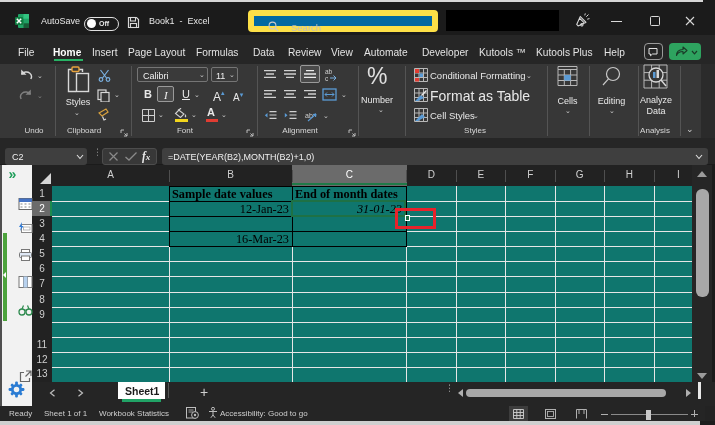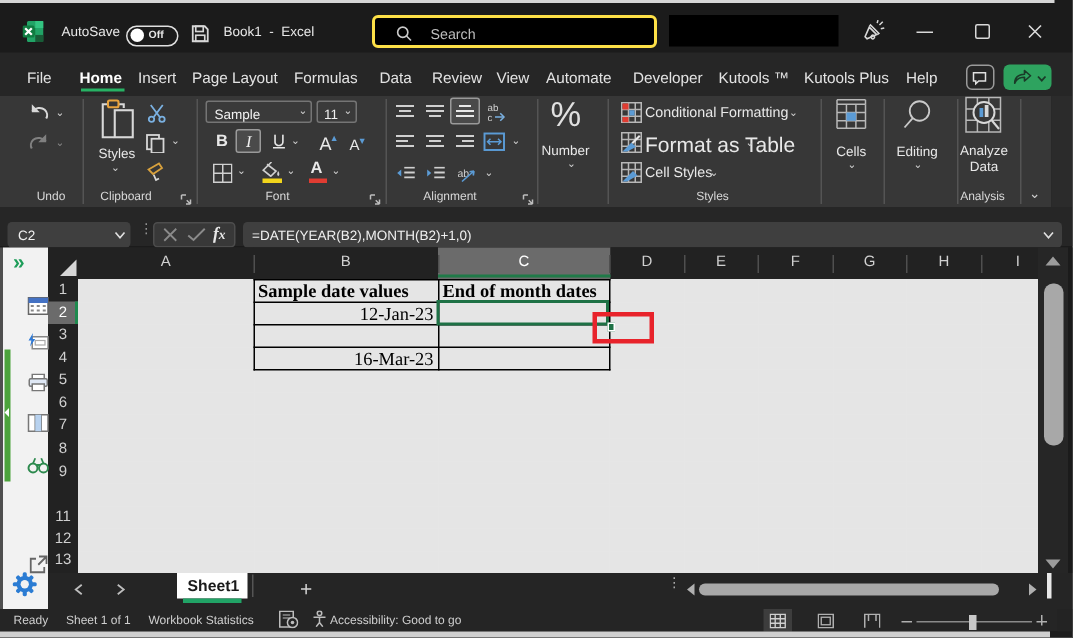--- a/index.html
+++ b/index.html
@@ -17,21 +17,21 @@
 #ribbonR{position:absolute;left:701px;top:64px;width:14px;height:74px;background:#2b2b2b;}
 .gsep{position:absolute;top:66px;width:1px;height:70px;background:#545454;}
 .glabel{position:absolute;top:126px;height:10px;line-height:10px;color:#d8d8d8;font-size:8px;text-align:center;}
 .rtxt{color:#e8e8e8;font-size:9px;line-height:10px;position:absolute;}
 .caret{position:absolute;color:#cfcfcf;font-size:7px;line-height:6px;}
 .launch{position:absolute;width:8px;height:8px;}
 
 #fbar{position:absolute;left:0;top:138px;width:715px;height:26px;background:#262626;}
 
 #sheet{position:absolute;left:0;top:165px;width:715px;height:217px;background:#222;}
-#gridwrap{position:absolute;left:52px;top:185.5px;width:640px;height:196px;background:#e5e5e5;overflow:hidden;}
+#gridwrap{position:absolute;left:52px;top:185.5px;width:640px;height:196px;background:#0f766e;overflow:hidden;}
 .colhdr{position:absolute;top:0;height:20.5px;line-height:20.5px;color:#d0d0d0;font-size:10px;text-align:center;background:#222;}
 .rowhdr{position:absolute;left:32px;width:20px;color:#d0d0d0;font-size:10px;text-align:center;background:#222;}
 .gv{position:absolute;top:0;width:1px;height:196px;background:#e6e6e6;}
 .gh{position:absolute;left:0;width:640px;height:1px;background:#e6e6e6;}
 .cell{position:absolute;font-family:"Liberation Serif",serif;font-size:12.3px;color:#000;white-space:nowrap;}
 .bb{position:absolute;background:#000;}
 
 #sidebar{position:absolute;left:2px;top:165px;width:30px;height:240.5px;background:#f2f2f2;}
 #sidedark{position:absolute;left:0;top:165px;width:2px;height:240.5px;background:#4f4f4f;}
 .sicon{position:absolute;left:0;width:25px;text-align:center;}
@@ -64,21 +64,21 @@
   <div class="abs" style="left:14px;top:2.5px;color:#e8e8e8;font-size:7px;font-weight:bold;">Off</div>
 </div>
 
 <svg class="abs" style="left:127px;top:16px" width="13" height="13" viewBox="0 0 13 13">
   <path d="M1.5 1.5 h8 l2 2 v8 h-10 z" fill="none" stroke="#d8d8d8" stroke-width="1.2"></path>
   <rect x="3.5" y="1.5" width="5" height="3.5" fill="none" stroke="#d8d8d8" stroke-width="1.1"></rect>
   <rect x="3.5" y="7.5" width="6" height="4" fill="none" stroke="#d8d8d8" stroke-width="1.1"></rect>
 </svg>
 <div class="ttxt" style="left:149px;top:17px;">Book1&nbsp;&nbsp;-&nbsp;&nbsp;Excel</div>
 
-<div class="abs" style="left:248px;top:10px;width:190px;height:22px;background:#000000;border:2px solid #fde047;border-radius:4px;box-sizing:border-box;">
+<div class="abs" style="left:248px;top:10px;width:190px;height:22px;background:#0369a1;border:6px solid #fde047;border-radius:4px;box-sizing:border-box;">
   <svg class="abs" style="left:14px;top:5px" width="11" height="11" viewBox="0 0 11 11">
     <circle cx="4.5" cy="4.5" r="3.4" fill="none" stroke="#c9c9c9" stroke-width="1.1"></circle>
     <line x1="7" y1="7" x2="10" y2="10" stroke="#c9c9c9" stroke-width="1.1"></line>
   </svg>
   <div class="abs" style="left:37px;top:6px;color:#bdbdbd;font-size:9.5px;">Search</div>
 </div>
 
 <div class="abs" style="left:446px;top:10px;width:113px;height:21px;background:#000;"></div>
 
 <svg class="abs" style="left:574px;top:13px" width="16" height="16" viewBox="0 0 16 16">
@@ -176,21 +176,21 @@
 <div class="caret" style="left:114px;top:92px;">⌄</div>
 <svg class="abs" style="left:98px;top:108px" width="14" height="13" viewBox="0 0 14 13">
   <path d="M1 5 L8 1 L10 4 L4 8 Z" fill="none" stroke="#d8a13d" stroke-width="1.2"></path>
   <path d="M4.5 8.5 L6 12 L8 11" fill="none" stroke="#d8d8d8" stroke-width="1.2"></path>
 </svg>
 <svg class="launch" style="left:120px;top:129px" width="8" height="8" viewBox="0 0 8 8">
   <path d="M1 1 h3 M1 1 v3 M7 4 v3 M7 7 h-3 M4.5 4.5 L7 7" stroke="#bdbdbd" stroke-width="1" fill="none"></path>
 </svg>
 
 <div class="abs" style="left:137px;top:67px;width:71px;height:15px;border:1px solid #757575;border-radius:2px;box-sizing:border-box;background:#3a3a3a;">
-  <div class="abs" style="left:5px;top:2.5px;color:#f0f0f0;font-size:9px;">Sample</div>
+  <div class="abs" style="left:5px;top:2.5px;color:#f0f0f0;font-size:9px;">Calibri</div>
   <div class="caret" style="left:61px;top:4px;">⌄</div>
 </div>
 <div class="abs" style="left:211px;top:67px;width:27px;height:15px;border:1px solid #757575;border-radius:2px;box-sizing:border-box;background:#3a3a3a;">
   <div class="abs" style="left:4px;top:2.5px;color:#f0f0f0;font-size:9px;">11</div>
   <div class="caret" style="left:17px;top:4px;">⌄</div>
 </div>
 <div class="rtxt" style="left:144px;top:89px;font-weight:bold;font-size:11px;color:#e8e8e8;">B</div>
 <div class="abs" style="left:157px;top:86px;width:17px;height:16px;border:1px solid #9a9a9a;border-radius:2px;box-sizing:border-box;background:#4a4a4a;">
   <div class="abs" style="left:6px;top:2px;font-style:italic;font-family:'Liberation Serif',serif;font-size:11px;color:#f0f0f0;">I</div>
 </div>
@@ -391,20 +391,21 @@
   <div class="bb" style="left:116.5px;top:45.45px;width:238px;height:1px;"></div>
   <div class="bb" style="left:116.5px;top:60.6px;width:238px;height:1px;"></div>
   <div class="bb" style="left:116.5px;top:0;width:1px;height:61.6px;"></div>
   <div class="bb" style="left:240px;top:0;width:1px;height:61.6px;"></div>
   <div class="bb" style="left:354px;top:0;width:1px;height:61.6px;"></div>
 
   <div class="cell" style="left:120px;top:1.2px;font-weight:bold;">Sample date values</div>
   <div class="cell" style="left:243px;top:1.2px;font-weight:bold;">End of month dates</div>
   <div class="cell" style="left:122px;top:16.4px;width:115px;text-align:right;">12-Jan-23</div>
   <div class="cell" style="left:122px;top:46.7px;width:115px;text-align:right;">16-Mar-23</div>
+  <div class="cell" style="left:240px;top:16.4px;width:110px;text-align:right;font-style:italic;">31-01-23</div>
 
   <div class="abs" style="left:239px;top:14.9px;width:114.8px;height:16.4px;border:2px solid #1e7145;box-sizing:border-box;"></div>
   <div class="abs" style="left:352.5px;top:29.5px;width:3.5px;height:3.5px;background:#1e7145;border:1px solid #fff;box-sizing:content-box;"></div>
 </div>
 
 <div class="rowhdr" style="top:185.5px;height:15.15px;line-height:15.15px;">1</div>
 <div class="rowhdr" style="top:200.65px;height:15.15px;line-height:15.15px;background:#6b6b6b;color:#fff;">2</div>
 <div class="rowhdr" style="top:215.8px;height:15.15px;line-height:15.15px;">3</div>
 <div class="rowhdr" style="top:230.95px;height:15.15px;line-height:15.15px;">4</div>
 <div class="rowhdr" style="top:246.1px;height:15.15px;line-height:15.15px;">5</div>

